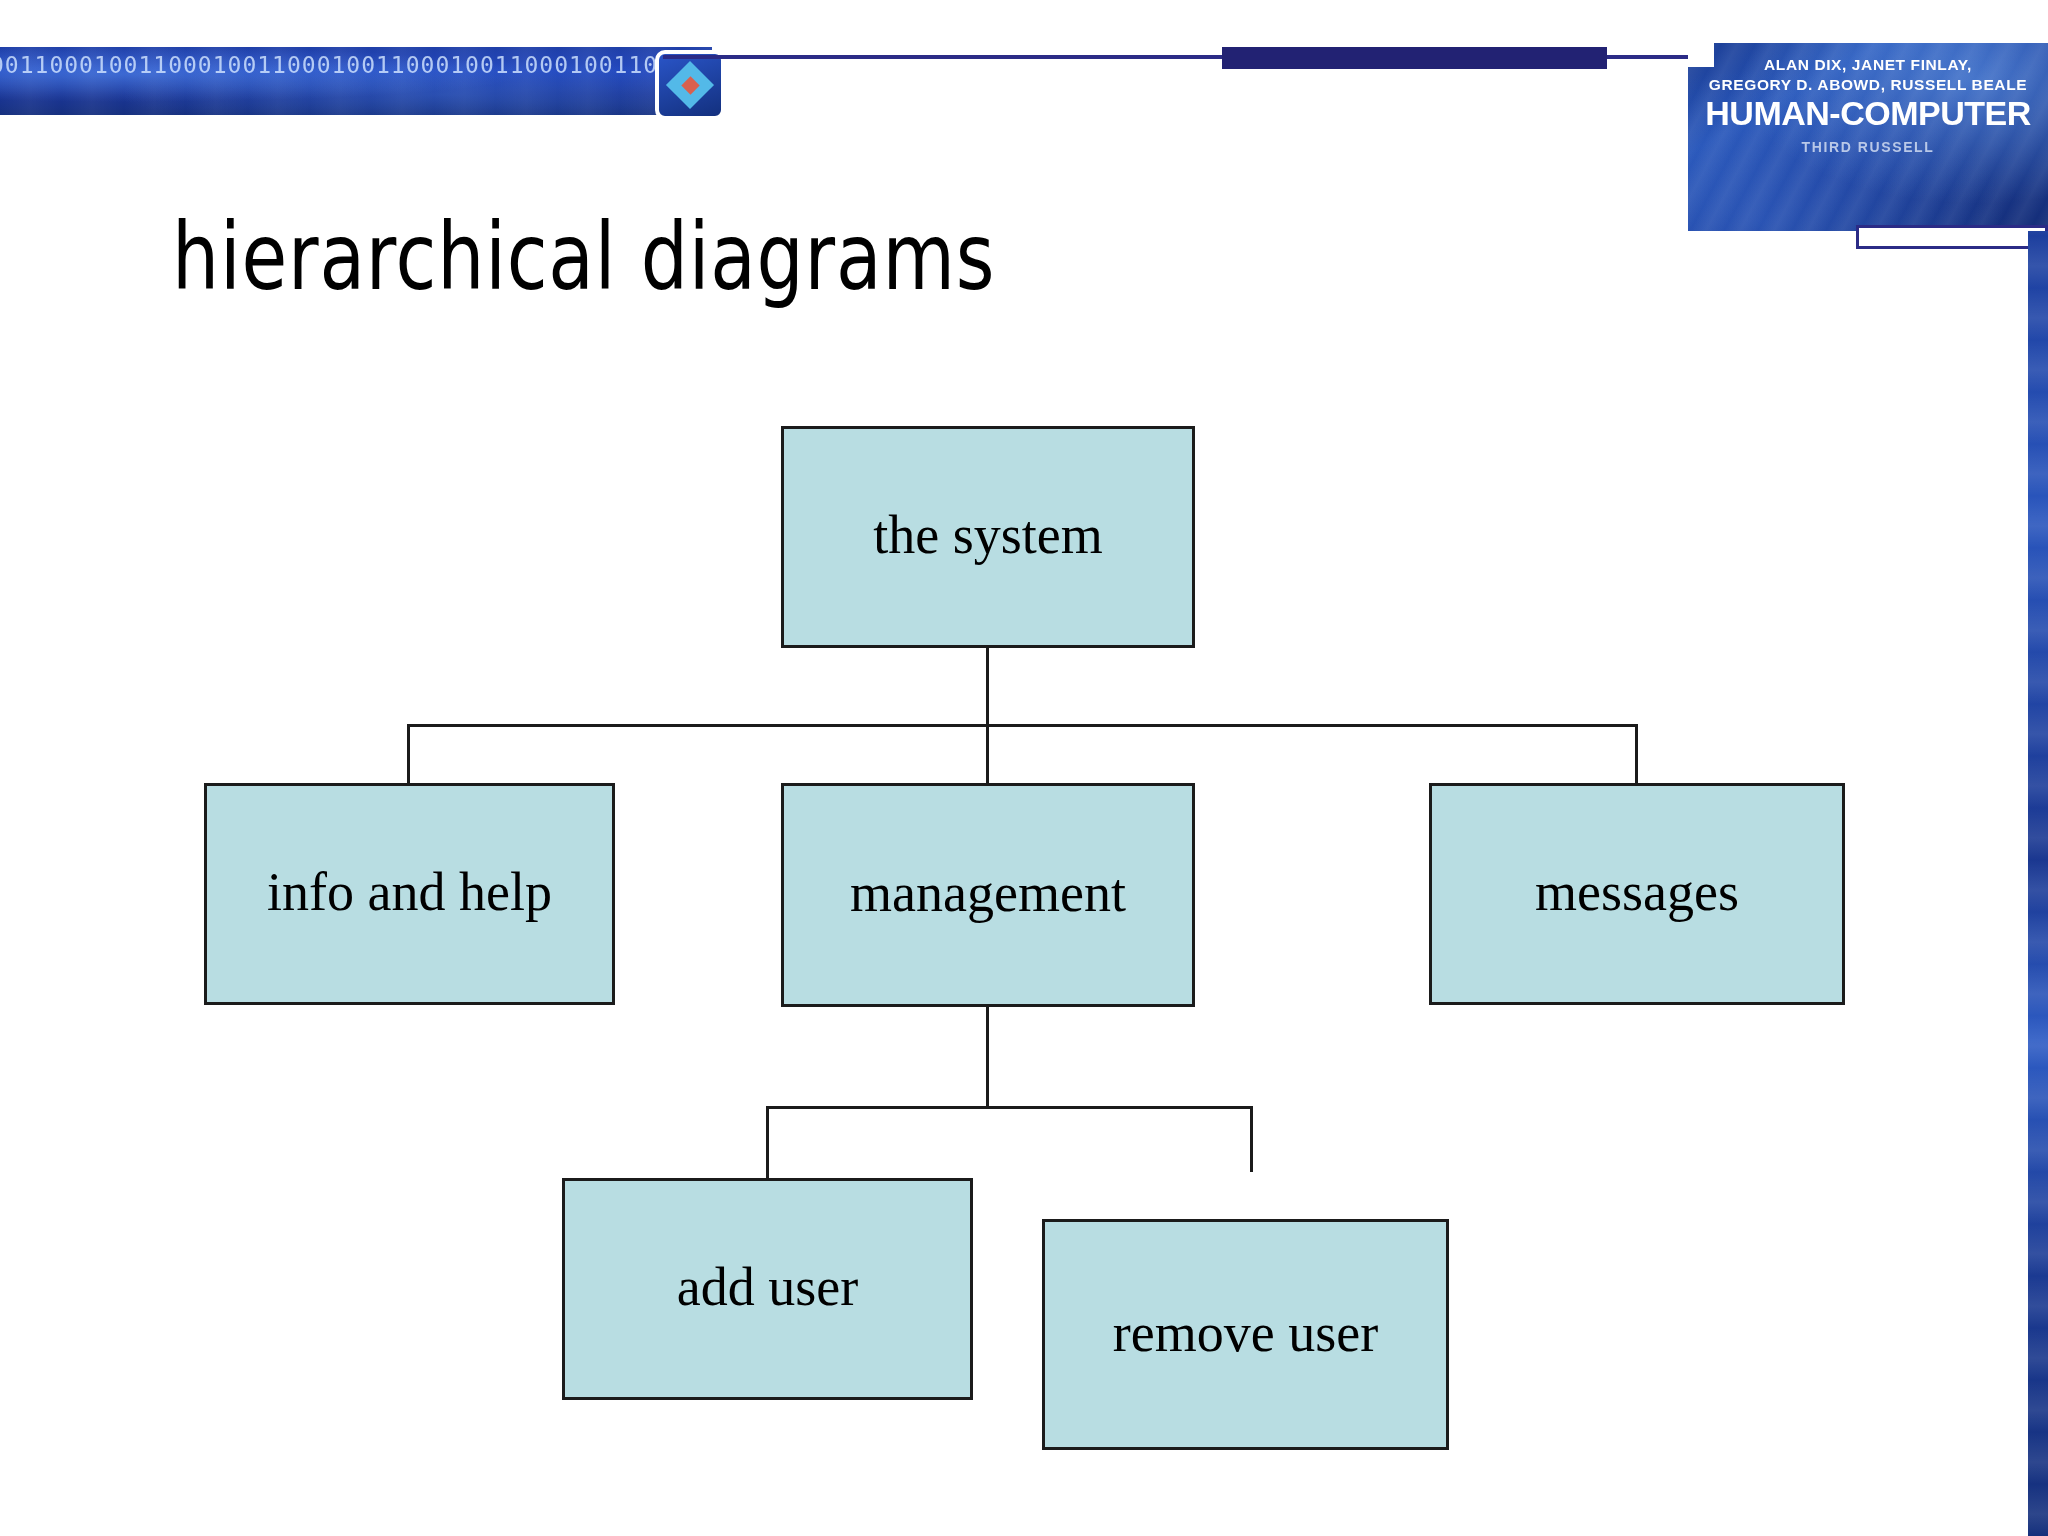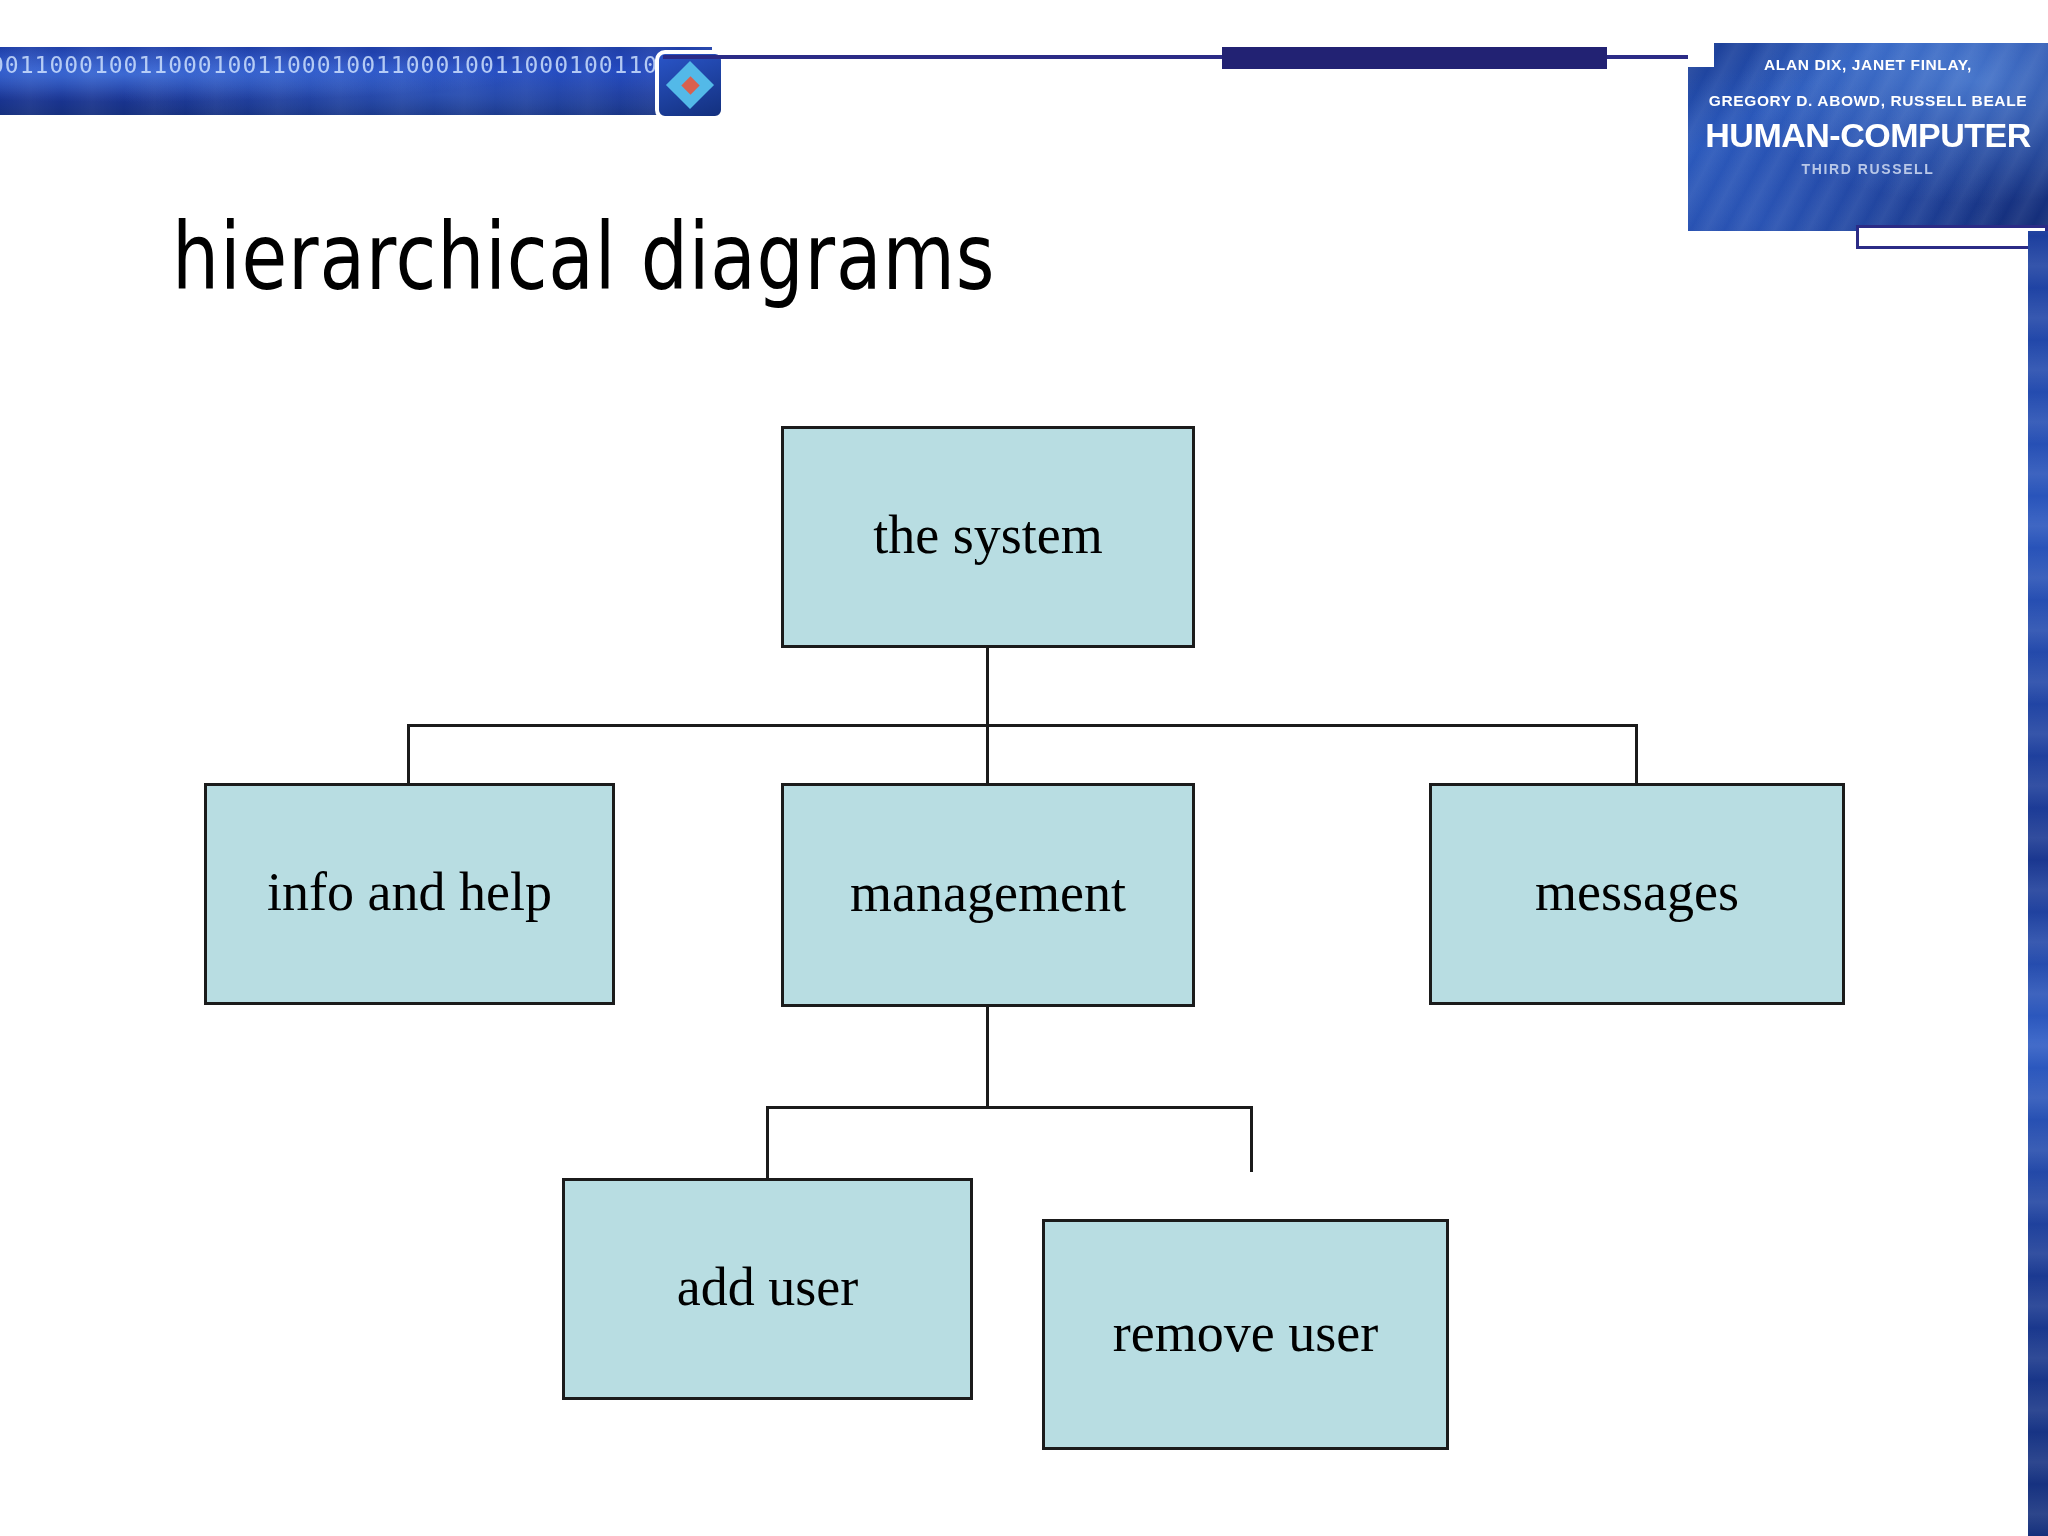--- a/index.html
+++ b/index.html
@@ -137,21 +137,20 @@
     z-index: 2;
     margin-top: 12px;
     font-size: 15.5px;
     font-weight: bold;
     letter-spacing: 0.6px;
     line-height: 20px;
   }
   .bc-title1 {
     position: relative;
     z-index: 2;
-    margin-top: 6px;
     font-size: 34px;
     font-weight: bold;
     letter-spacing: -0.5px;
     line-height: 36px;
   }
   .bc-title2 {
     position: relative;
     z-index: 2;
     font-size: 34px;
     font-weight: bold;
@@ -270,21 +269,21 @@
   <div class="logo-badge">
     <div class="logo-diamond"></div>
     <div class="logo-core"></div>
   </div>
 
   <div class="rule-thin"></div>
   <div class="rule-thick"></div>
 
   <div class="book-cover">
     <div class="bc-authors">ALAN DIX, JANET FINLAY,</div>
-    <div class="bc-authors" style="margin-top:16px">GREGORY D. ABOWD, RUSSELL BEALE</div>
+    <div class="bc-authors" style="margin-top:0">GREGORY D. ABOWD, RUSSELL BEALE</div>
     <div class="bc-title1">HUMAN-COMPUTER</div>
     <div class="bc-edition">THIRD RUSSELL</div>
   </div>
   <div class="cover-notch"></div>
   <div class="cover-underbox"></div>
   <div class="right-stripe"></div>
 
   <div class="slide-title">hierarchical diagrams</div>
 
   <div class="diagram">

